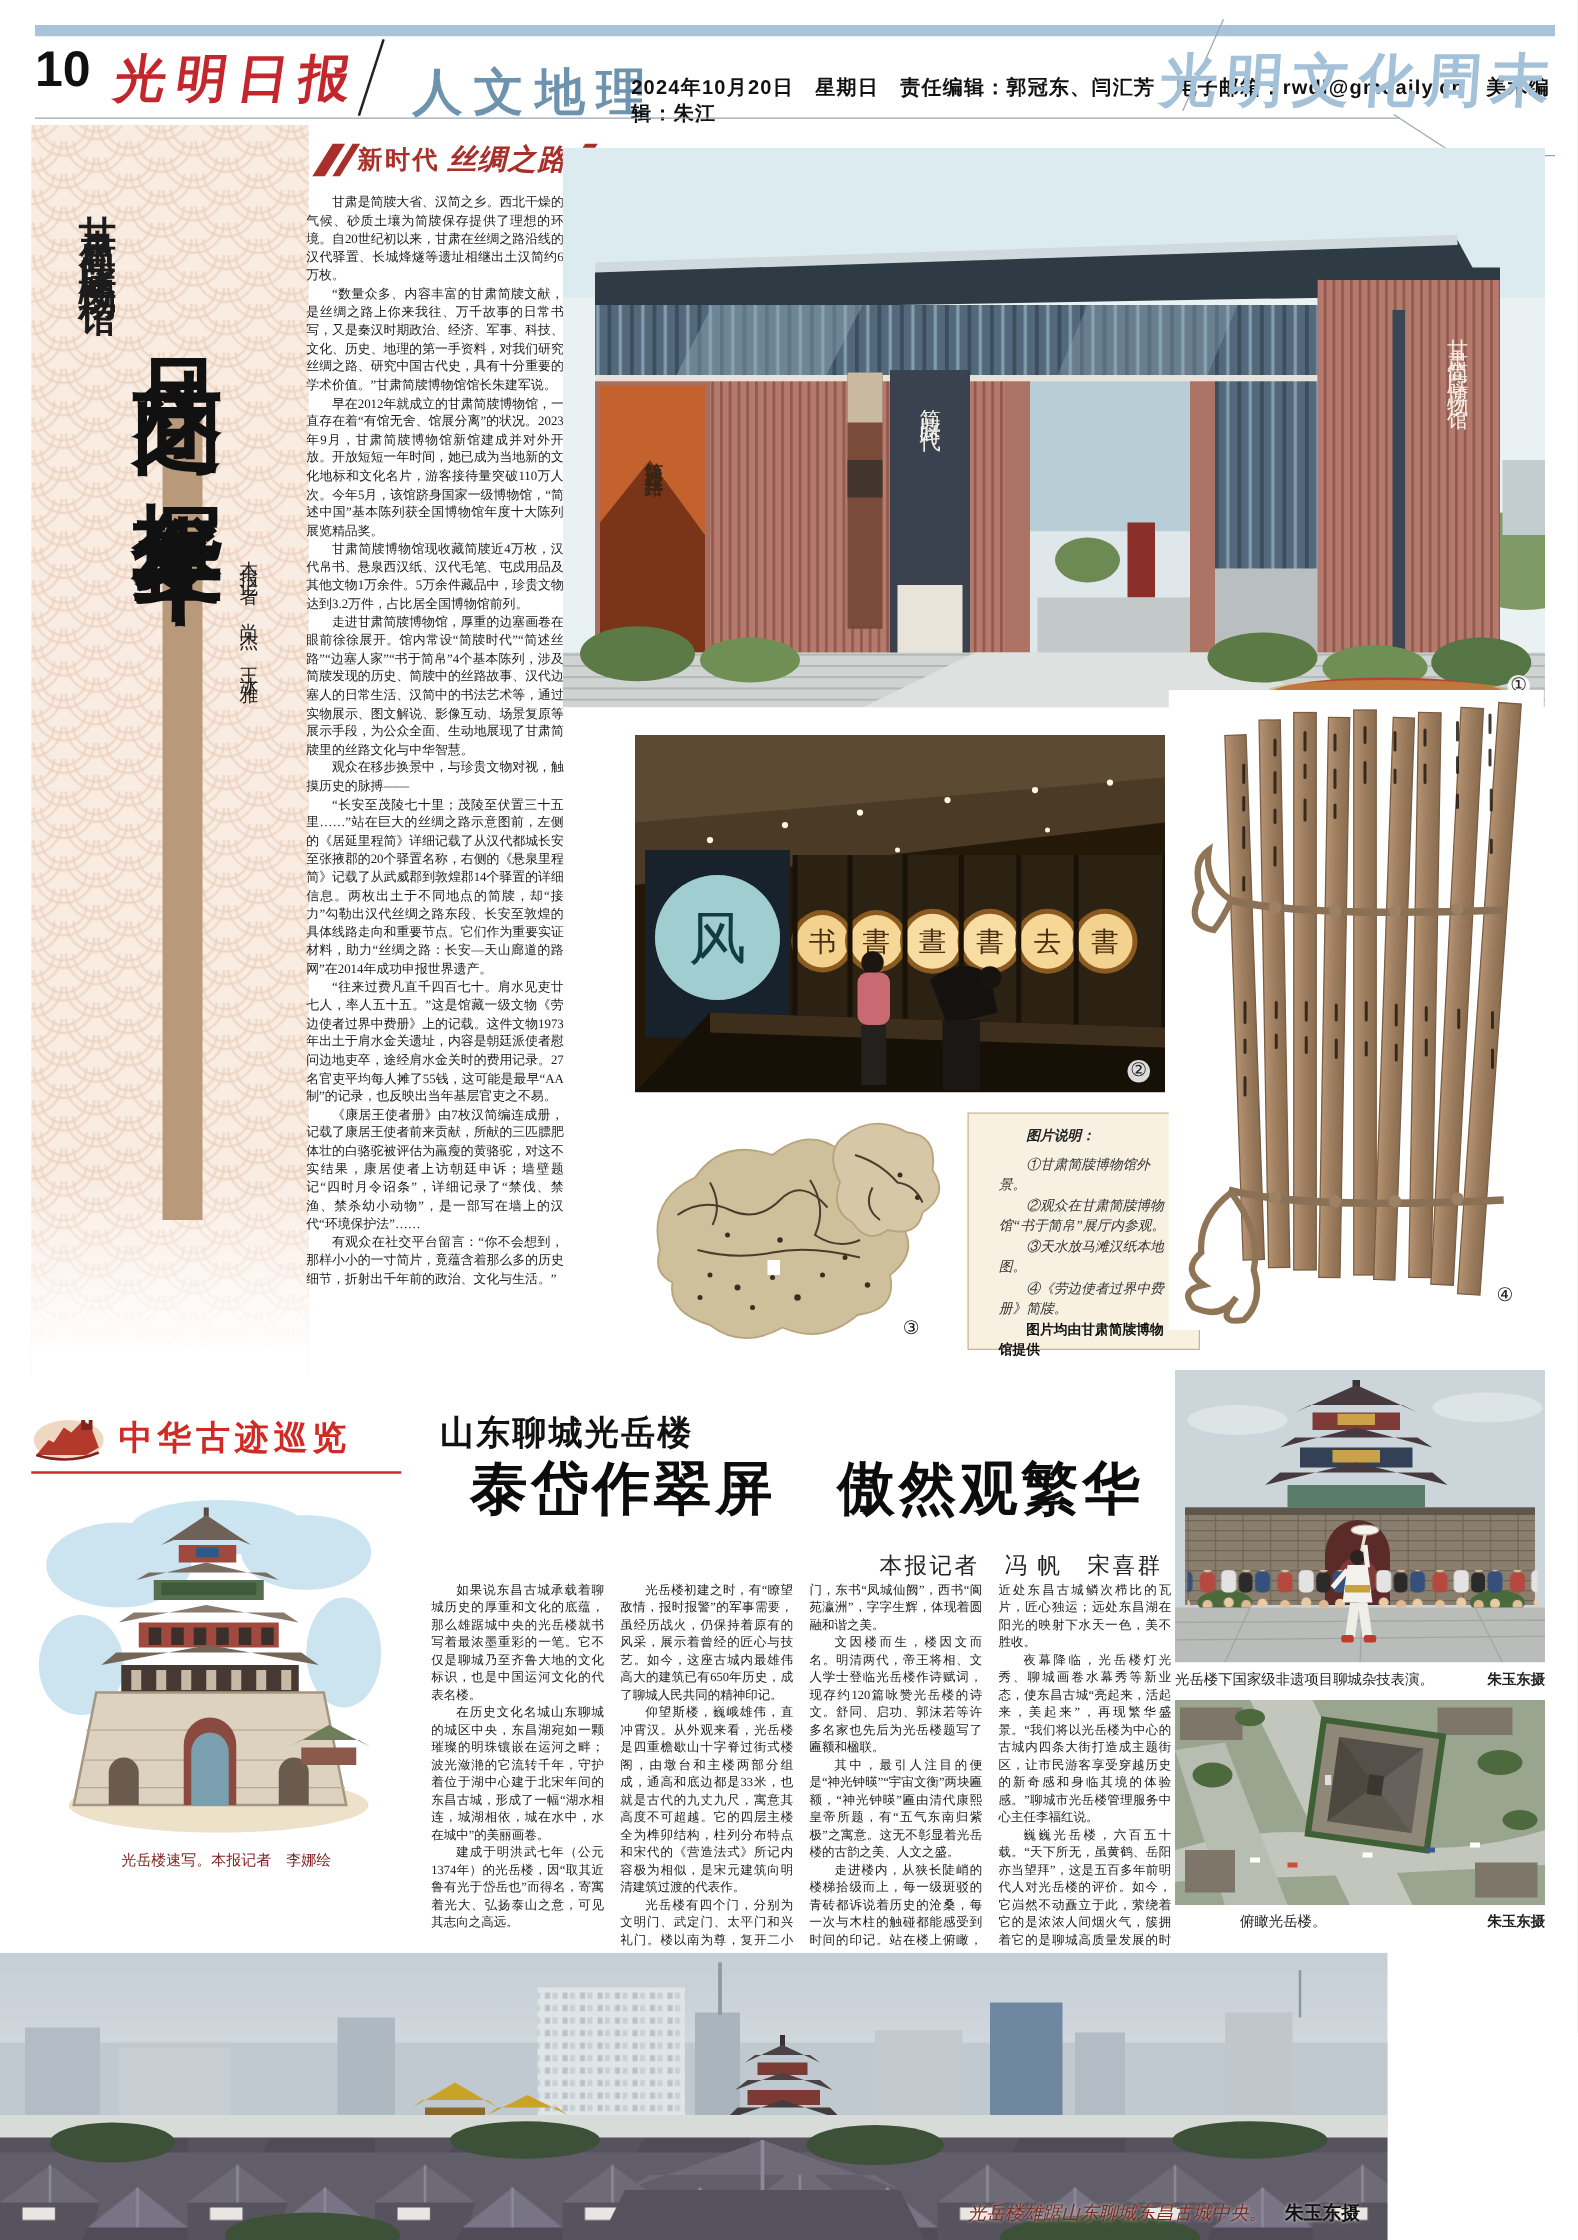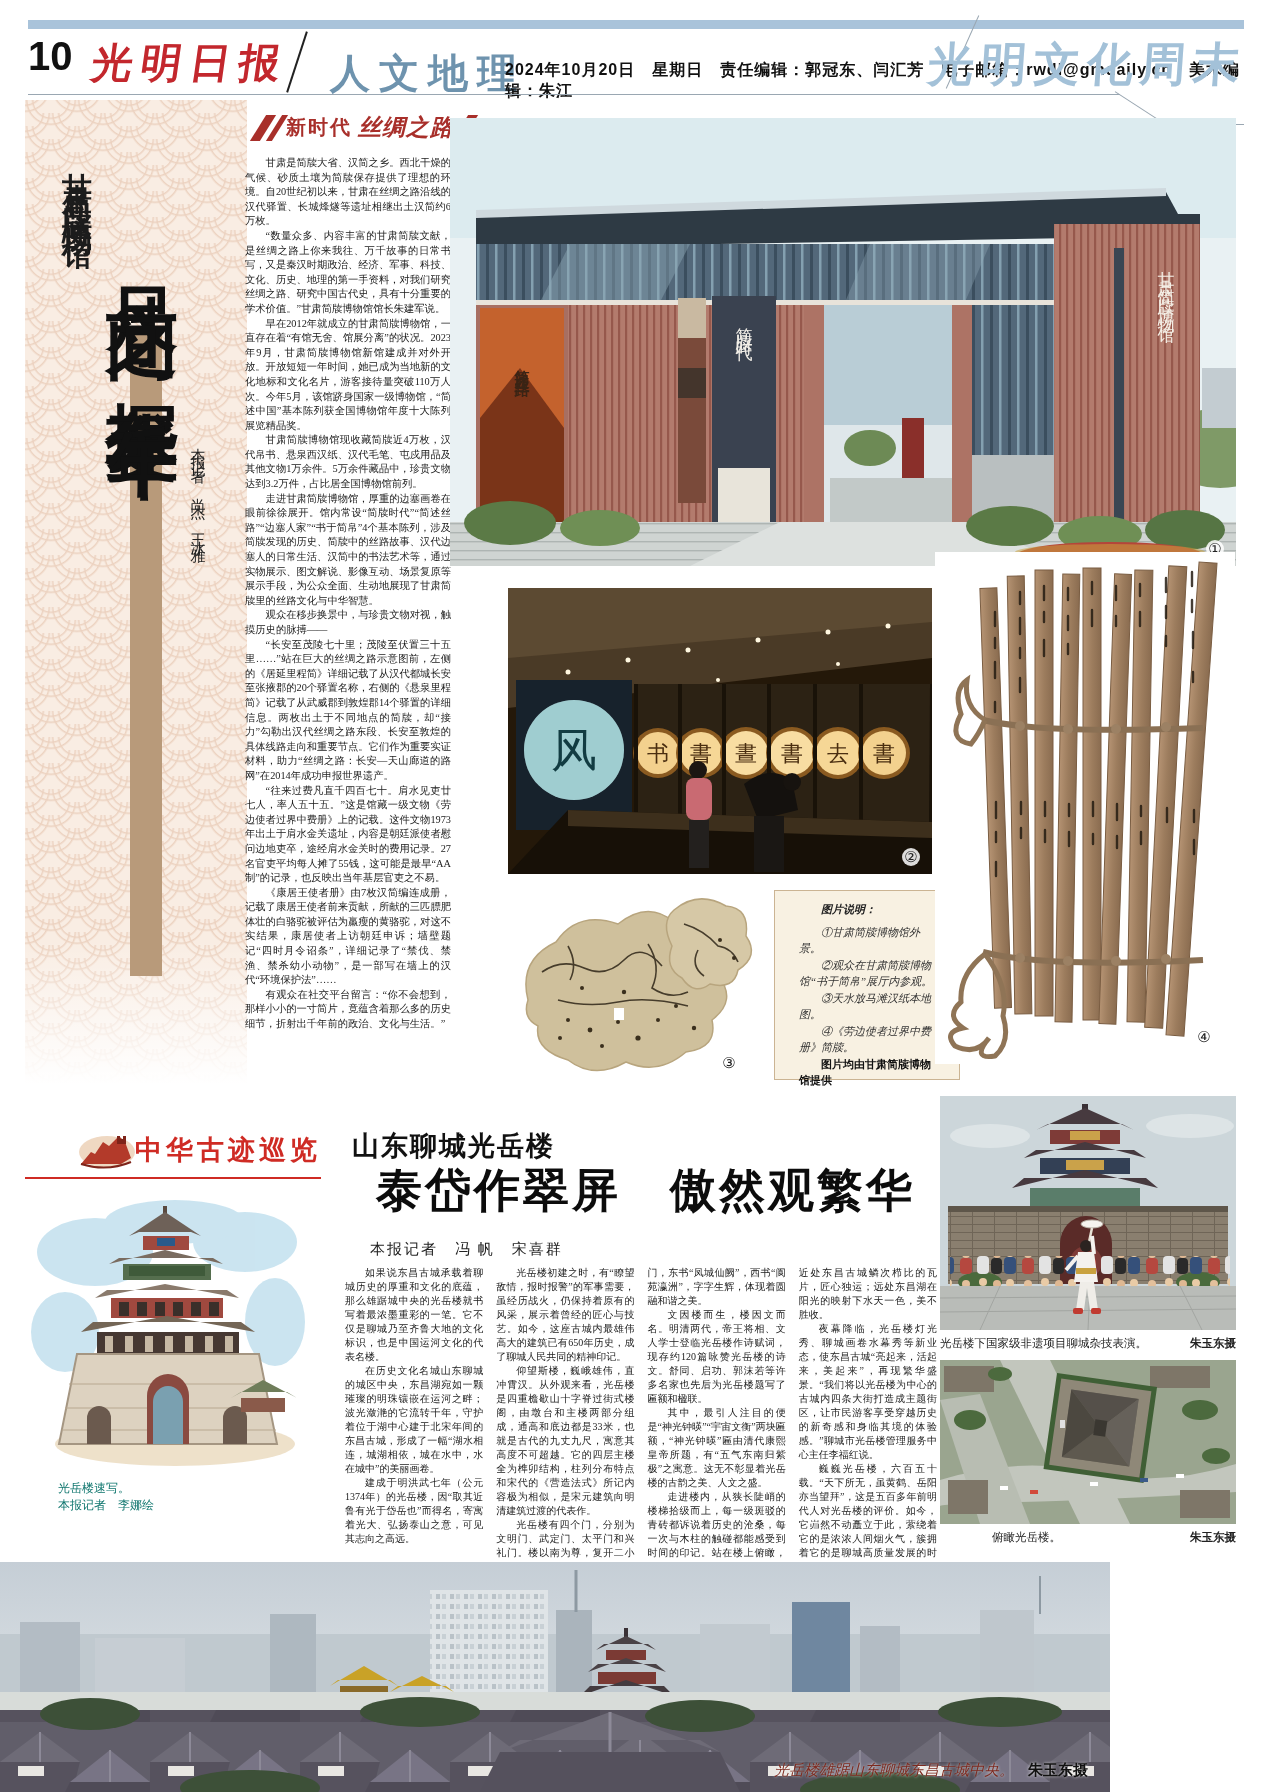--- a/index.html
+++ b/index.html
@@ -53,35 +53,35 @@
           border-radius:50%;width:18px;height:18px;line-height:18px;text-align:center;}
   .pbadge.onwhite{background:none;}
   .vbanner{position:absolute;writing-mode:vertical-rl;text-orientation:upright;}
   
   .capbox{position:absolute;left:774px;top:890px;width:136px;height:168px;background:#f8f1e2;
           border:1px solid #cbb493;padding:10px 24px;font-size:11px;line-height:16.5px;color:#333;}
   .capbox .cb-title{font-weight:700;margin:0 0 6px 0;color:#222;}
   .capbox p{margin:0;text-indent:2em;font-style:italic;}
   .capbox .cb-credit{font-weight:700;font-style:normal;color:#111;}
   
-  .tourbadge{position:absolute;left:25px;top:1130px;width:296px;display:flex;align-items:center;gap:0;
-             border-bottom:2px solid #cf2b24;padding-bottom:7px;justify-content:flex-end;}
+  .tourbadge{position:absolute;left:25px;top:1130px;width:296px;display:flex;align-items:center;gap:12px;
+             border-bottom:2px solid #cf2b24;padding-bottom:7px;}
   .tourbadge .txt{font-size:27px;font-weight:900;color:#cf2b24;letter-spacing:4px;
                   font-family:"Liberation Sans",sans-serif;}
   .kicker{position:absolute;left:352px;top:1128px;font-family:"Liberation Sans",sans-serif;
           font-size:27px;font-weight:600;color:#111;letter-spacing:2px;}
   .title2{position:absolute;left:376px;top:1160px;font-size:46px;font-weight:900;color:#0c0c0c;
           letter-spacing:3px;}
-  .byline2{position:absolute;left:370px;top:1240px;width:560px;text-align:left;font-size:15px;color:#222;
+  .byline2{position:absolute;left:370px;top:1240px;width:560px;text-align:right;font-size:18px;color:#222;
            letter-spacing:2px;}
   .btcols{position:absolute;left:345px;top:1266px;width:592px;height:302px;column-count:4;column-gap:13px;
           font-size:10px;line-height:14px;text-align:justify;color:#1b1b1b;overflow:hidden;}
   .btcols p{margin:0;text-indent:2em;}
   .sketchcap{position:absolute;left:58px;top:1480px;width:246px;display:flex;justify-content:center;
-             font-size:12px;color:#0f766e;flex-direction:column;}
+             font-size:12px;color:#7f1d1d;}
   .photocap{position:absolute;font-size:11.5px;color:#222;display:flex;justify-content:space-between;}
   .photocap .credit{font-weight:700;}
   .panocap{position:absolute;right:22px;bottom:12px;font-size:15px;font-style:italic;color:#7d2a1f;
            text-shadow:0 0 3px rgba(255,255,255,.8);}
   .panocap .credit{font-style:normal;font-weight:700;color:#111;margin-left:14px;}
 </style>
 </head>
 <body>
 
 <div class="page">

